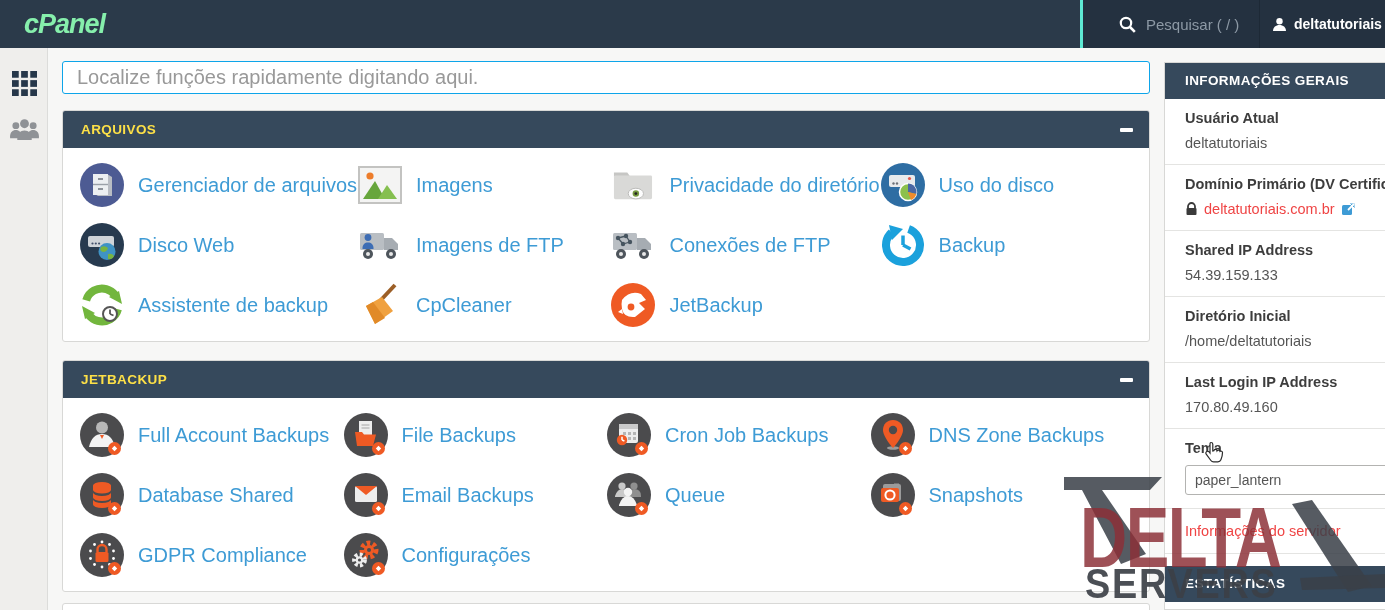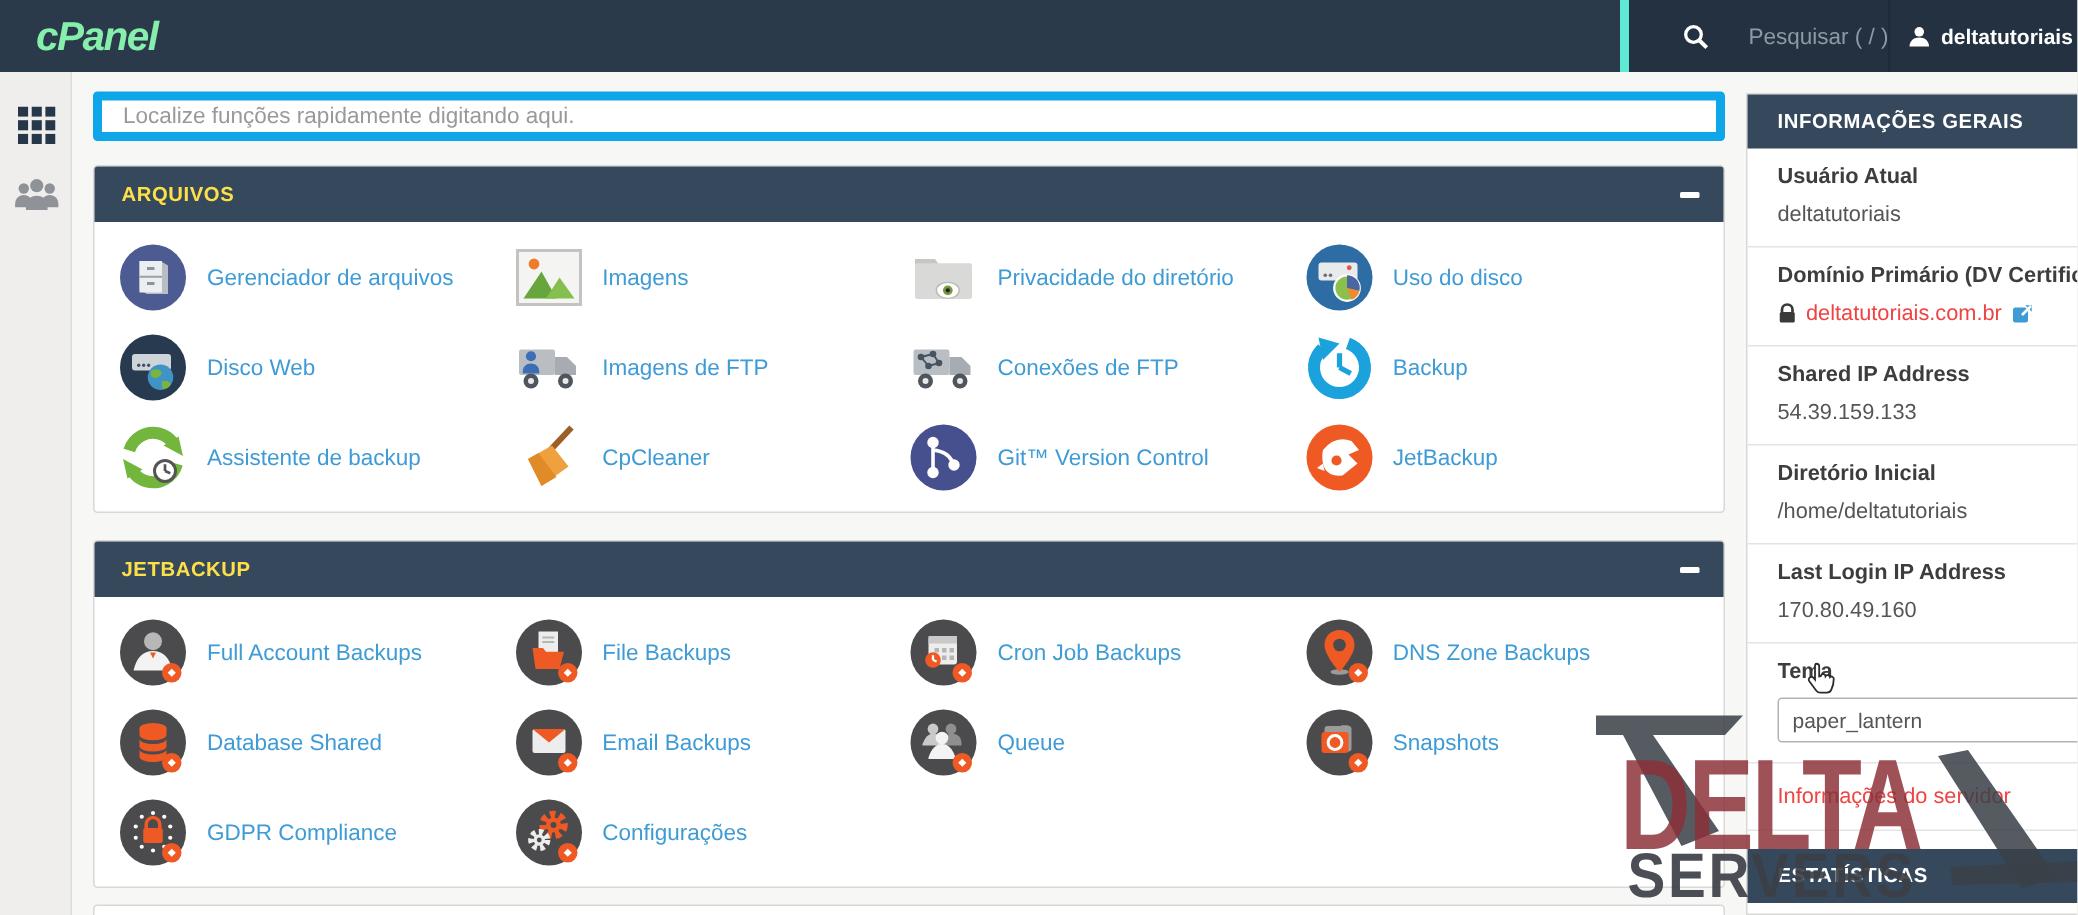--- a/index.html
+++ b/index.html
@@ -3,47 +3,47 @@
 <meta charset="utf-8">
 <style>
   * { margin:0; padding:0; box-sizing:border-box; }
   html,body { background:#e9e9e7; }
   body { font-family:"Liberation Sans","DejaVu Sans",sans-serif; }
   #app { position:relative; width:1385px; height:610px; overflow:hidden; background:#f7f7f6; }
 
   
   #navbar { position:absolute; left:0; top:0; width:1385px; height:48px; background:#2b3a4a; z-index:30; }
   .logo { position:absolute; left:24px; top:9px; color:#86efac; font-size:27px; font-weight:700; font-style:italic; letter-spacing:-1px; }
-  .nav-search { position:absolute; left:1080px; top:0; width:179px; height:48px; background:#243140; border-left:6px solid #5eead4;
-    display:flex; align-items:center; gap:10px; padding-left:36px; cursor:pointer;justify-content:space-between; }
+  .nav-search { position:absolute; left:1080px; top:0; width:179px; height:48px; background:#243140; border-left:3px solid #5eead4;
+    display:flex; align-items:center; gap:10px; padding-left:36px; cursor:pointer; }
   .nav-search-text { color:#8d99a5; font-size:15px; }
   .nav-user { position:absolute; left:1259px; top:0; width:126px; height:48px; background:#243140; border-left:1px solid #1d2936;
     display:flex; align-items:center; gap:7px; padding-left:12px; cursor:pointer; }
   .nav-user-name { color:#fff; font-size:14px; font-weight:700; }
 
   
   #rail { position:absolute; left:0; top:48px; width:48px; height:562px; background:#efeeec; border-right:1px solid #dcdcda; z-index:20; }
   .rail-btn { width:48px; height:46px; display:flex; align-items:center; justify-content:center; cursor:pointer; }
   .rail-btn:first-child { margin-top:12px; }
 
   
-  #quickfind { position:absolute; left:62px; top:61px; width:1088px; height:33px; border:6px solid #0ea5e9; border-radius:3px;
-    padding:0 14px; font-size:15px; color:#0c4a6e; background:#fff; outline:none; font-family:inherit; }
+  #quickfind { position:absolute; left:62px; top:61px; width:1088px; height:33px; border:1px solid #0ea5e9; border-radius:3px;
+    padding:0 14px; font-size:20px; color:#0c4a6e; background:#fff; outline:none; font-family:inherit; }
   #quickfind::placeholder { color:#999; }
 
   section.panel { position:absolute; left:62px; width:1088px; background:#fff; border:1px solid #d8d8d6; border-radius:3px; }
   #sec-0 { top:110px; }
   #sec-1 { top:360px; }
   .sec-head { position:relative; height:37px; background:#36495c; border-radius:2px 2px 0 0; cursor:pointer; }
   .sec-title { color:#fde047; font-size:13.5px; font-weight:700; letter-spacing:.4px; line-height:37px; padding-left:18px; display:block; }
   .collapse { position:absolute; right:16px; top:17px; width:13px; height:3.5px; background:#fff; border-radius:1px; cursor:pointer; }
   .sec-body { display:grid; grid-template-columns:repeat(4,1fr); padding:7px 16px 6px; }
   .item { height:60px; display:flex; align-items:center; gap:13px; text-decoration:none; cursor:pointer; }
   .app-icon { width:46px; min-width:46px; display:flex; align-items:center; justify-content:center; }
-  .app-label { color:#3e9bd5; font-size:15px; white-space:nowrap; }
+  .app-label { color:#3e9bd5; font-size:20px; white-space:nowrap; }
 
   #next-sliver { position:absolute; left:62px; top:603px; width:1088px; height:10px; background:#fff; border:1px solid #d8d8d6; border-radius:3px 3px 0 0; }
 
   
   #sidebar { position:absolute; left:1164px; top:62px; width:262px; height:548px; background:#fff; border:1px solid #d8d8d6; z-index:10; }
   .side-band { height:36px; background:#36495c; color:#fff; font-size:13.5px; font-weight:700; letter-spacing:.4px; line-height:36px; padding-left:20px; }
   .side-band.stats { margin-top:12px; }
   .side-row { padding:11px 18px 13px 20px; border-bottom:1px solid #e4e4e2; }
   .side-label { font-size:14.5px; font-weight:700; color:#3d3d3d; margin-bottom:9px; white-space:nowrap; overflow:hidden; }
   .side-value { font-size:14.5px; color:#555; white-space:nowrap; overflow:hidden; }
@@ -267,35 +267,20 @@
         </a>
         <a class="item">
           <span class="app-icon">
             <svg width="44" height="46" viewBox="0 0 44 46">
               <line x1="37" y1="3" x2="22" y2="19" stroke="#9c5f27" stroke-width="4"></line>
               <polygon points="8,24 24,15 35,29 17,42" fill="#f0a13f"></polygon>
               <polygon points="8,24 15,20 27,36 17,42" fill="#e18a28"></polygon>
             </svg>
           </span>
           <span class="app-label">CpCleaner</span>
-        </a>
-        <a class="item">
-          <span class="app-icon">
-            <svg width="46" height="46" viewBox="0 0 46 46">
-              <circle cx="23" cy="23" r="22" fill="#46508e"></circle>
-              <g stroke="#fff" stroke-width="2.4" fill="none">
-                <line x1="16" y1="14" x2="16" y2="32"></line>
-                <path d="M16 18q10 1 13 8"></path>
-              </g>
-              <circle cx="16" cy="13" r="3.8" fill="#fff"></circle>
-              <circle cx="16" cy="33" r="3.8" fill="#fff"></circle>
-              <circle cx="30" cy="28" r="3.8" fill="#fff"></circle>
-            </svg>
-          </span>
-          <span class="app-label">Git™ Version Control</span>
         </a>
         <a class="item">
           <span class="app-icon">
             <svg width="46" height="46" viewBox="0 0 46 46">
               <circle cx="23" cy="23" r="22" fill="#ef5a24"></circle>
               <path d="M12 18Q20 8 31 12L36 18 29 21 35 27 25 35Q14 36 12 27 11 22 12 18Z" fill="#fff"></path>
               <circle cx="21" cy="25" r="3.4" fill="#ef5a24"></circle>
               <path d="M12 27l-4 3 5 2z" fill="#fff"></path>
             </svg>
           </span>

